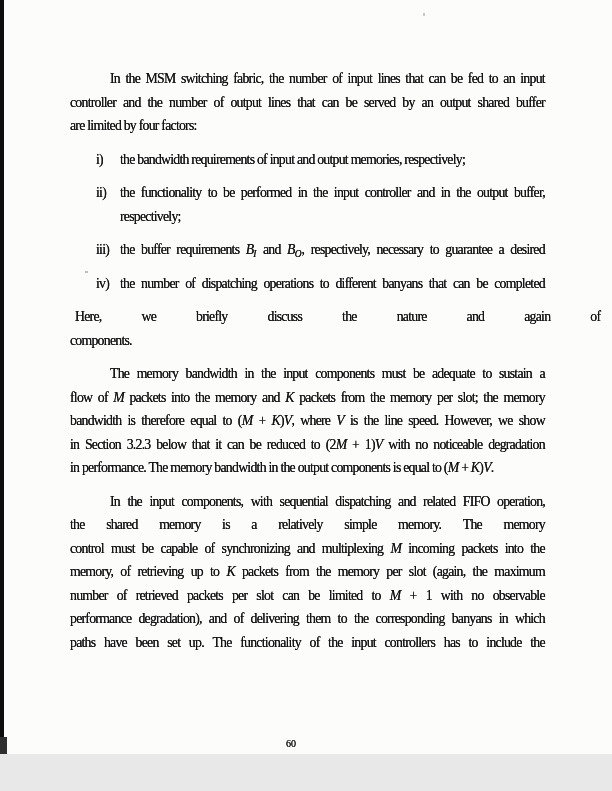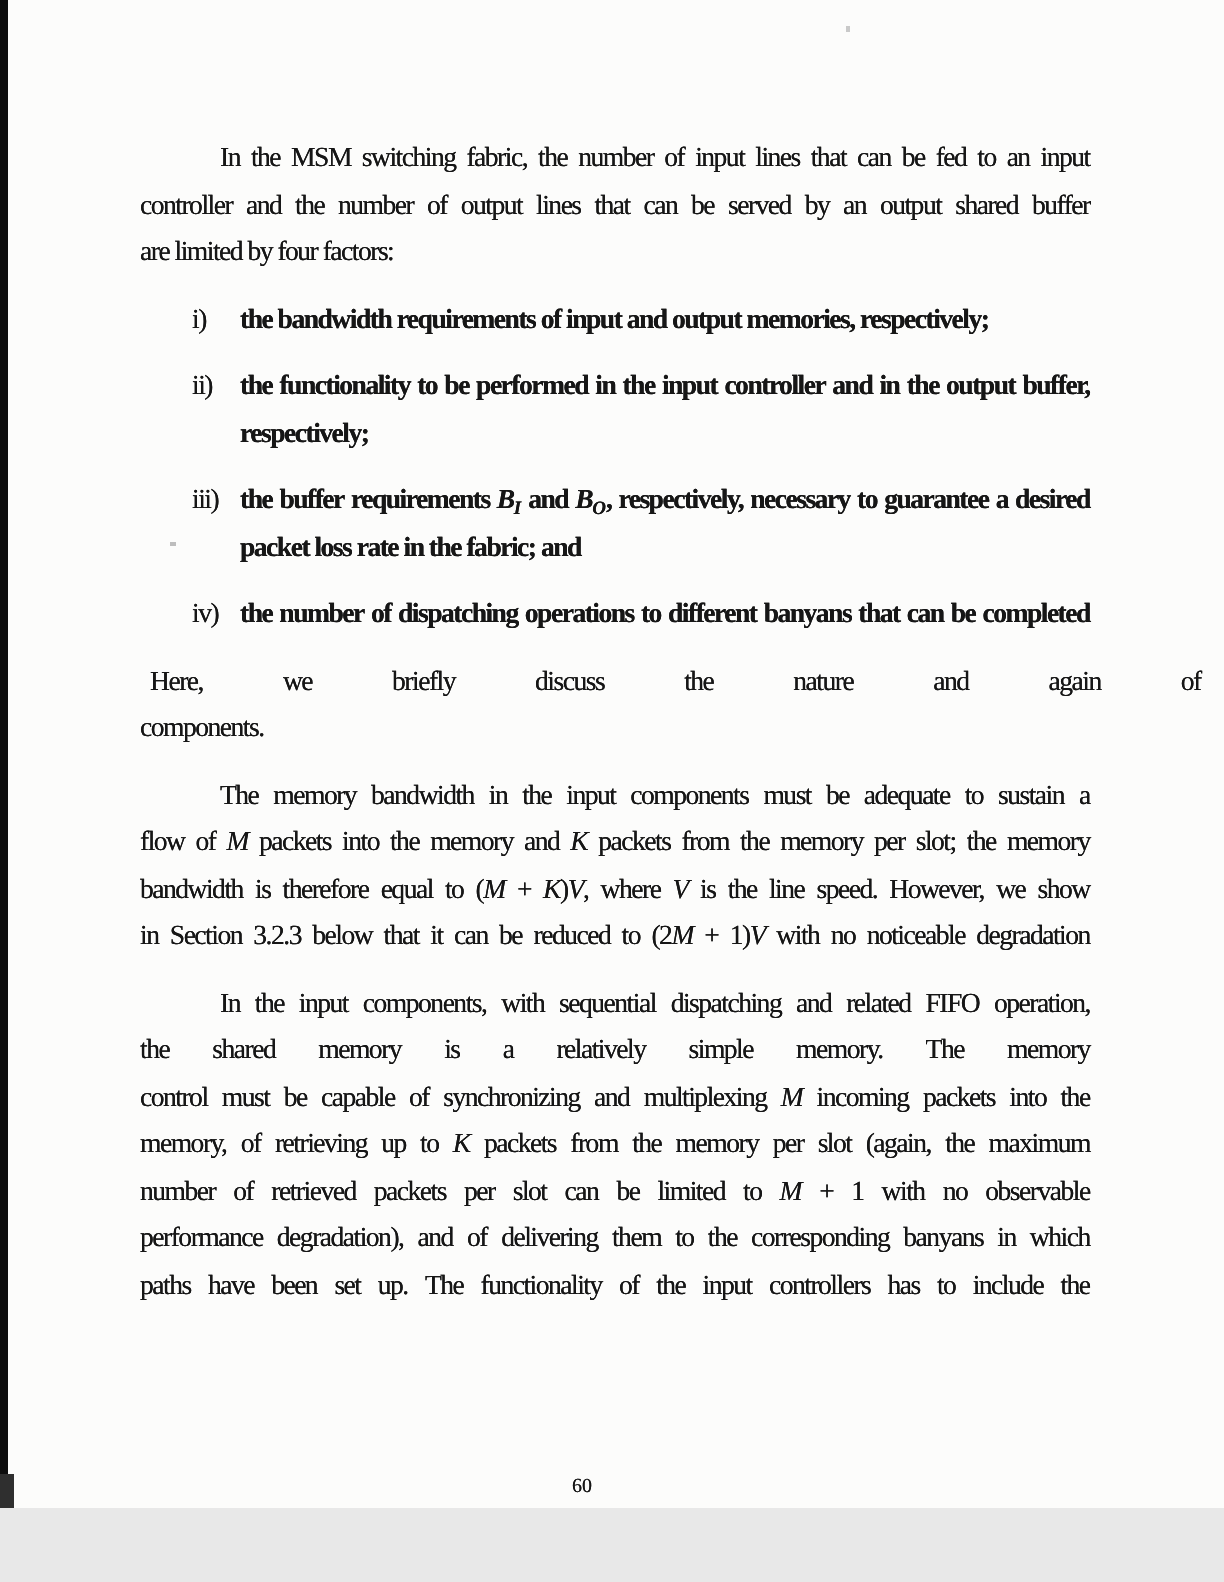--- a/index.html
+++ b/index.html
@@ -24,21 +24,21 @@
     letter-spacing:-0.055em;
     text-shadow:0 0 0.3px currentColor;
   }
   .block{margin-top:10px;}
   .block:first-child{margin-top:0;}
   .line{height:23.5px;line-height:23.5px;white-space:nowrap;}
   .line.j{display:flex;justify-content:space-between;}
   .line.j .w{flex:0 0 auto;}
   .list-item{position:relative;}
   .marker{position:absolute;left:26px;top:0;line-height:23.5px;}
-  .li-text{margin-left:50px;font-weight:bold;}
+  .li-text{margin-left:50px;}
   .it{font-style:italic;}
   .sub{font-size:9.5px;vertical-align:-3px;letter-spacing:0;}
 
   .page-number{
     position:absolute;left:286px;top:736px;
     font-size:10px;line-height:16px;
     text-shadow:0 0 0.3px currentColor;
   }
 </style>
 </head>
@@ -129,21 +129,20 @@
             <span class="w"><span class="it">B</span><span class="it sub">I</span></span>
             <span class="w"><span>and</span></span>
             <span class="w"><span class="it">B</span><span class="it sub">O</span><span>,</span></span>
             <span class="w"><span>respectively,</span></span>
             <span class="w"><span>necessary</span></span>
             <span class="w"><span>to</span></span>
             <span class="w"><span>guarantee</span></span>
             <span class="w"><span>a</span></span>
             <span class="w"><span>desired</span></span>
           </div>
-          <div class="line"><span>packet loss rate in the fabric; and</span></div>
         </div>
       </div>
       <div class="block list-item">
         <span class="marker">iv)</span>
         <div class="li-text">
           <div class="line j">
             <span class="w"><span>the</span></span>
             <span class="w"><span>number</span></span>
             <span class="w"><span>of</span></span>
             <span class="w"><span>dispatching</span></span>
@@ -245,20 +244,21 @@
           <span class="w"><span>reduced</span></span>
           <span class="w"><span>to</span></span>
           <span class="w"><span>(2</span><span class="it">M</span></span>
           <span class="w"><span>+</span></span>
           <span class="w"><span>1)</span><span class="it">V</span></span>
           <span class="w"><span>with</span></span>
           <span class="w"><span>no</span></span>
           <span class="w"><span>noticeable</span></span>
           <span class="w"><span>degradation</span></span>
         </div>
+        <div class="line"><span>in performance. The memory bandwidth in the output components is equal to (</span><span class="it">M</span><span> + </span><span class="it">K</span><span>)</span><span class="it">V</span><span>.</span></div>
       </div>
       <div class="block paragraph">
         <div class="line j" style="padding-left: 40px;">
           <span class="w"><span>In</span></span>
           <span class="w"><span>the</span></span>
           <span class="w"><span>input</span></span>
           <span class="w"><span>components,</span></span>
           <span class="w"><span>with</span></span>
           <span class="w"><span>sequential</span></span>
           <span class="w"><span>dispatching</span></span>

